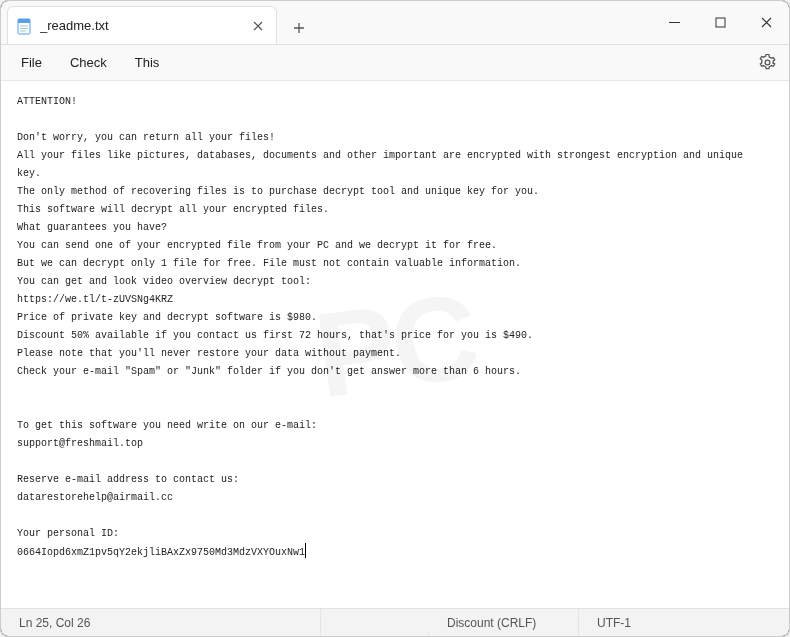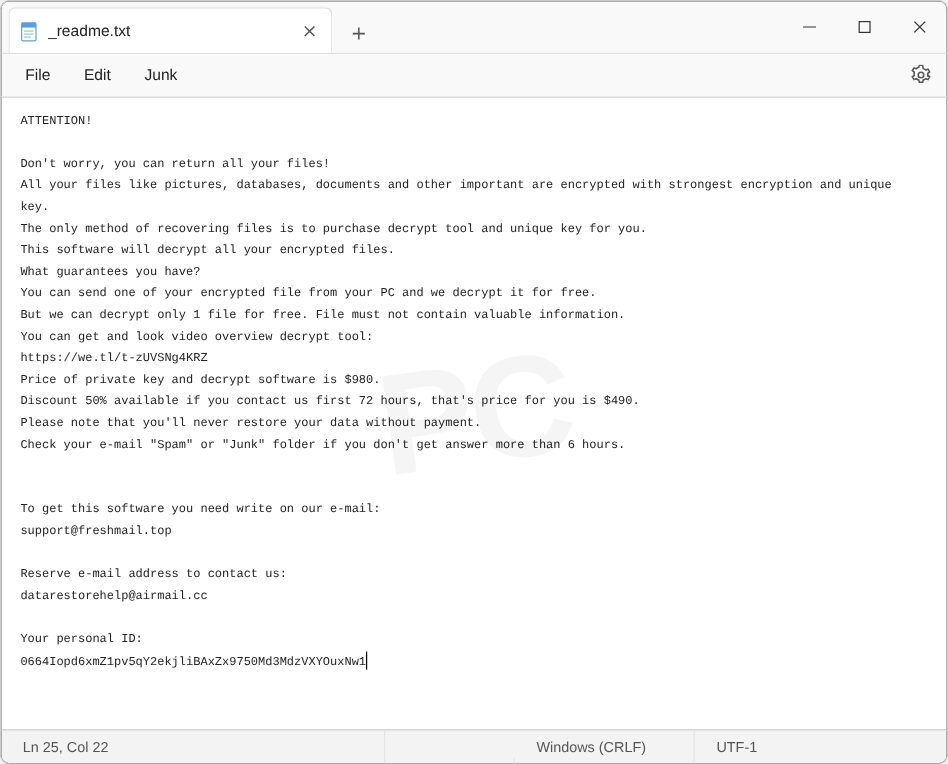--- a/index.html
+++ b/index.html
@@ -226,22 +226,22 @@
       <div class="win-btn close">
         <svg viewBox="0 0 11 11">
             <path d="M1 1 L10 10 M10 1 L1 10" stroke="currentColor" stroke-width="1.1" fill="none"></path>
           </svg>
       </div>
     </div>
   </div>
 
   <div class="menubar">
     <div class="menu-item">File</div>
-    <div class="menu-item">Edit</div>
-    <div class="menu-item">Junk</div>
+    <div class="menu-item">Check</div>
+    <div class="menu-item">This</div>
     <div class="menu-spacer"></div>
     <div class="settings-btn">
       <svg viewBox="0 0 16 16" width="17" height="17">
         <path fill="none" stroke="currentColor" stroke-width="1.2" d="M8 10.2a2.2 2.2 0 1 0 0-4.4 2.2 2.2 0 0 0 0 4.4z"></path>
         <path fill="none" stroke="currentColor" stroke-width="1.2" d="M13.3 9.3c.06-.4.1-.86.1-1.3s-.04-.9-.1-1.3l1.5-1.1-1.3-2.2-1.7.7c-.6-.5-1.3-.9-2.1-1.1L9.3.3H6.7l-.4 1.7c-.8.2-1.5.6-2.1 1.1l-1.7-.7L1.2 4.6l1.5 1.1c-.06.4-.1.86-.1 1.3s.04.9.1 1.3L1.2 9.4l1.3 2.2 1.7-.7c.6.5 1.3.9 2.1 1.1l.4 1.7h2.6l.4-1.7c.8-.2 1.5-.6 2.1-1.1l1.7.7 1.3-2.2-1.5-1.1z"></path>
       </svg>
     </div>
   </div>
 
   <div class="content">
@@ -267,19 +267,19 @@
 support@freshmail.top
 
 Reserve e-mail address to contact us:
 datarestorehelp@airmail.cc
 
 Your personal ID:
 0664Iopd6xmZ1pv5qY2ekjliBAxZx9750Md3MdzVXYOuxNw1<span class="cursor-caret"></span></div>
   </div>
 
   <div class="statusbar">
-    <div class="status-seg first">Ln 25, Col 22</div>
+    <div class="status-seg first">Ln 25, Col 26</div>
     <div class="status-seg zoom">100%</div>
-    <div class="status-seg eol">Windows (CRLF)</div>
+    <div class="status-seg eol">Discount (CRLF)</div>
     <div class="status-seg enc">UTF-1</div>
   </div>
 
 </div>
 
 </body></html>

